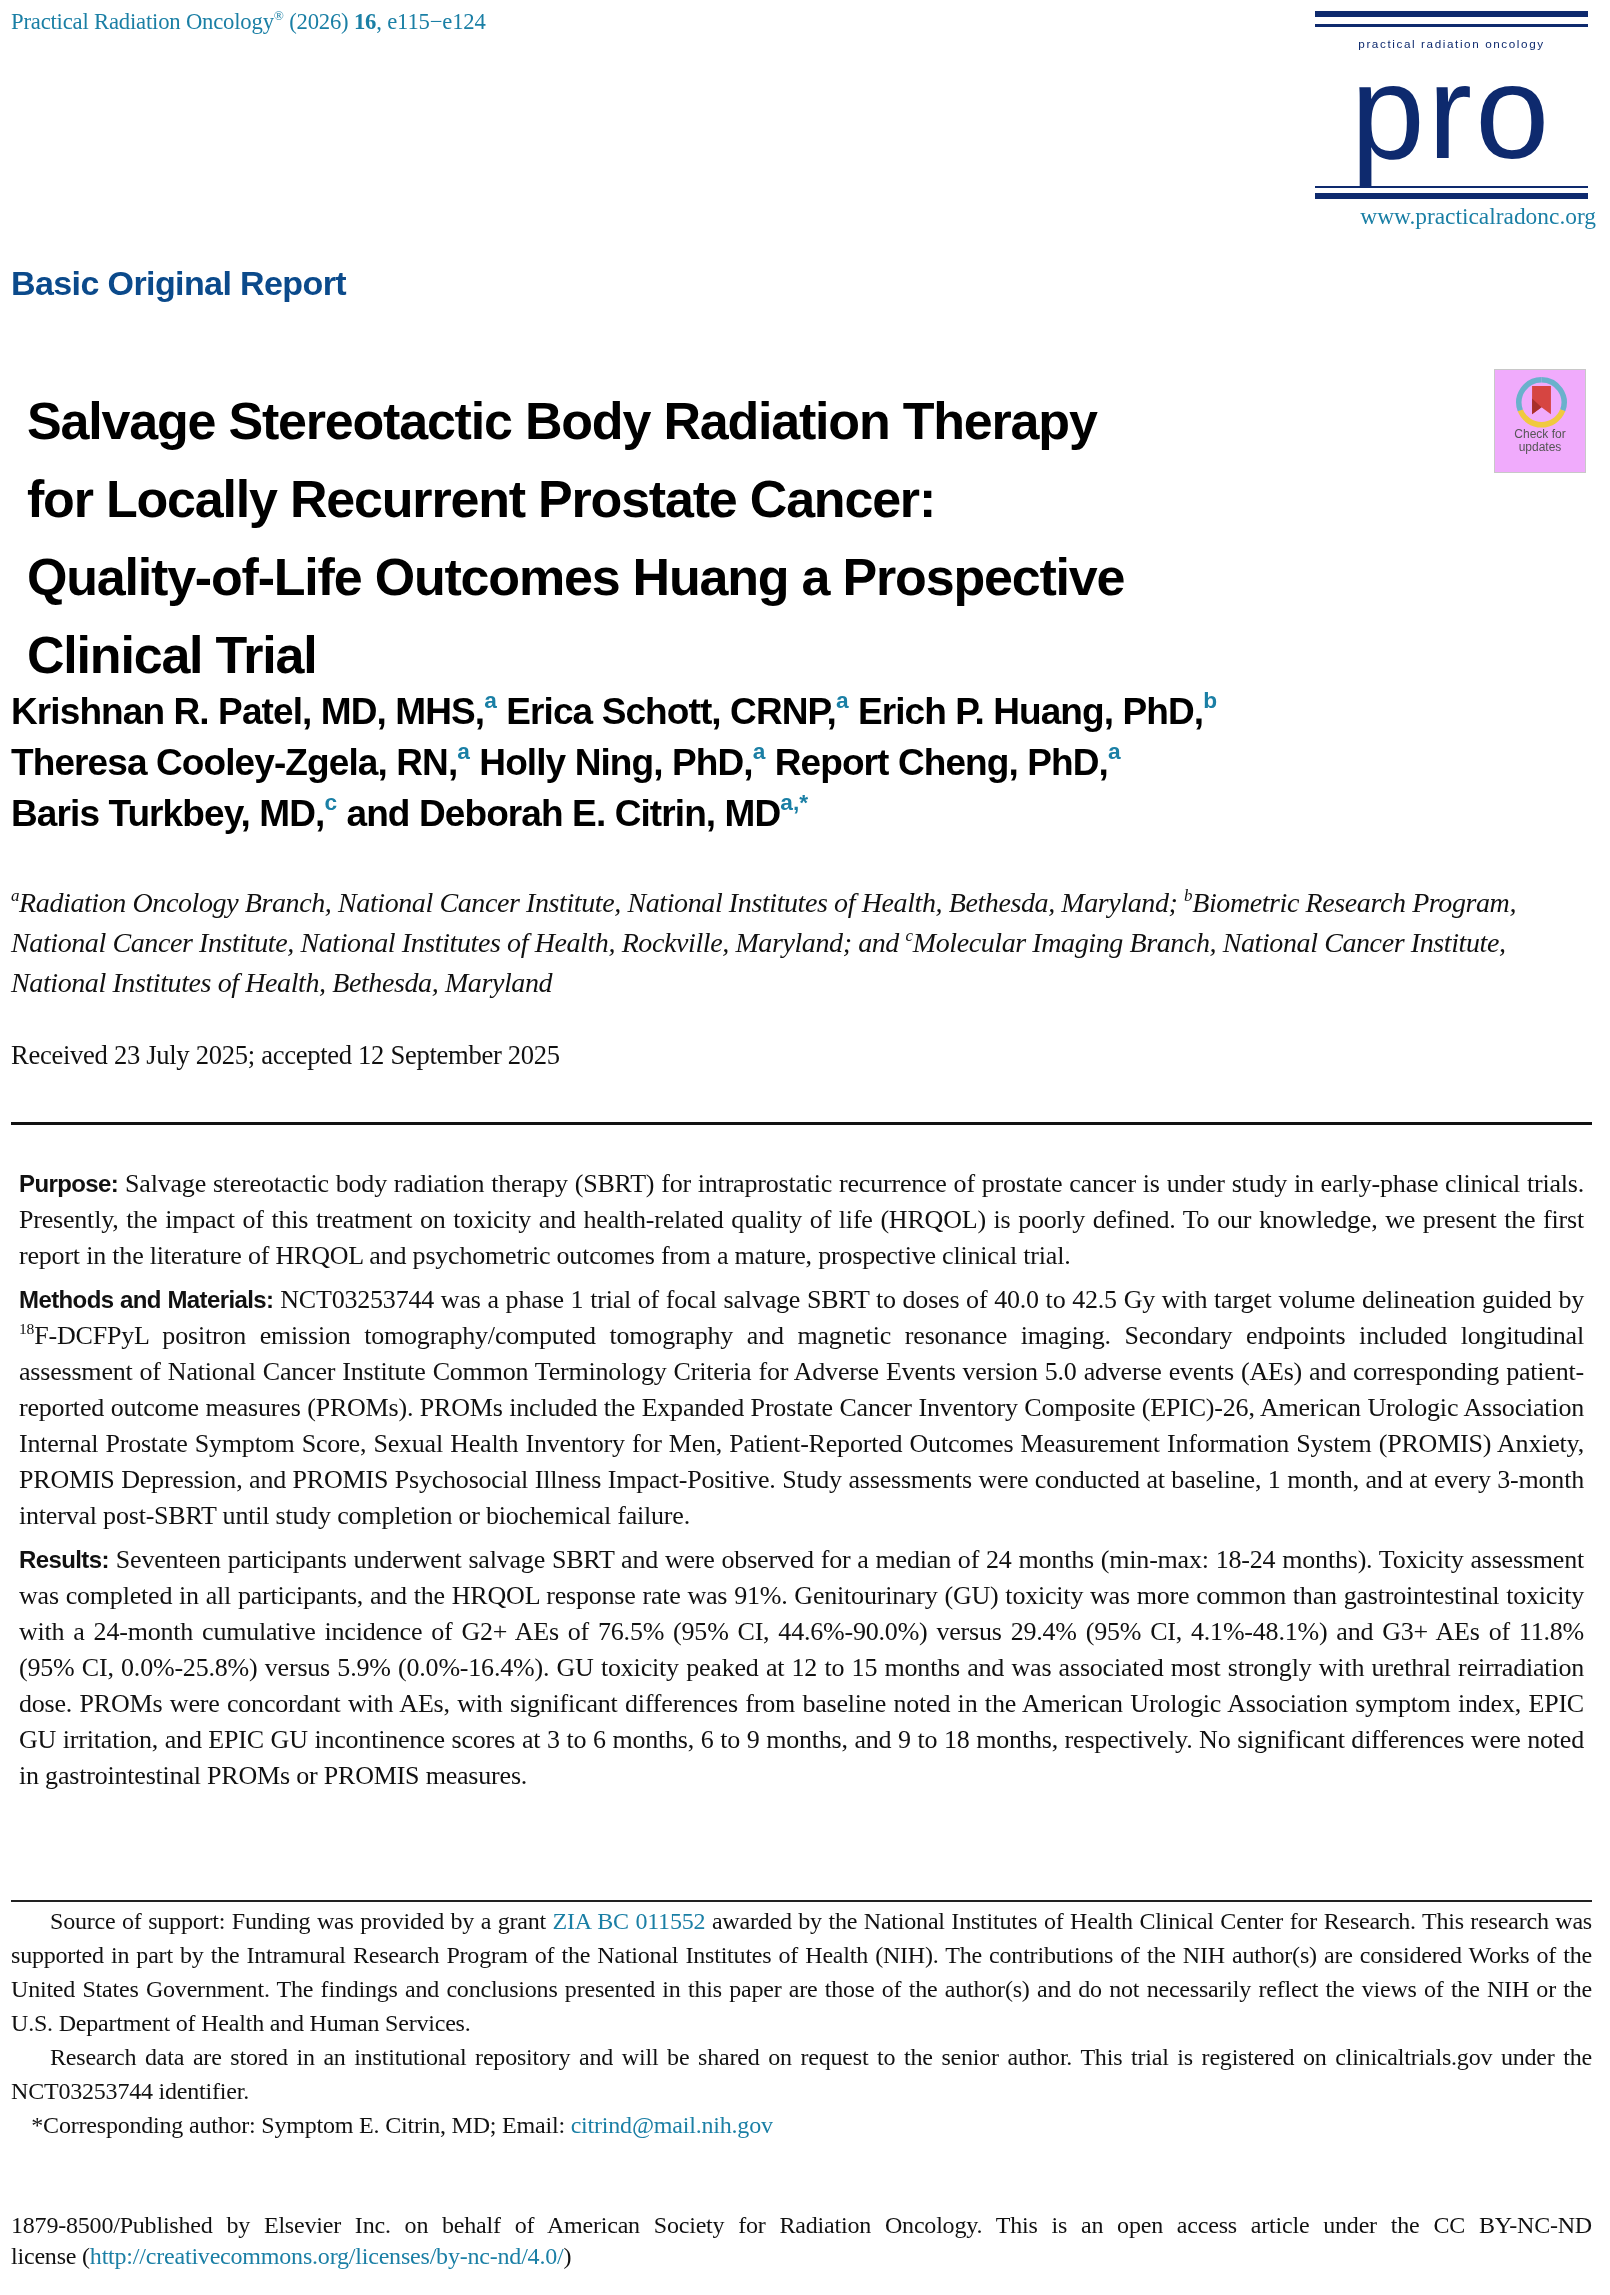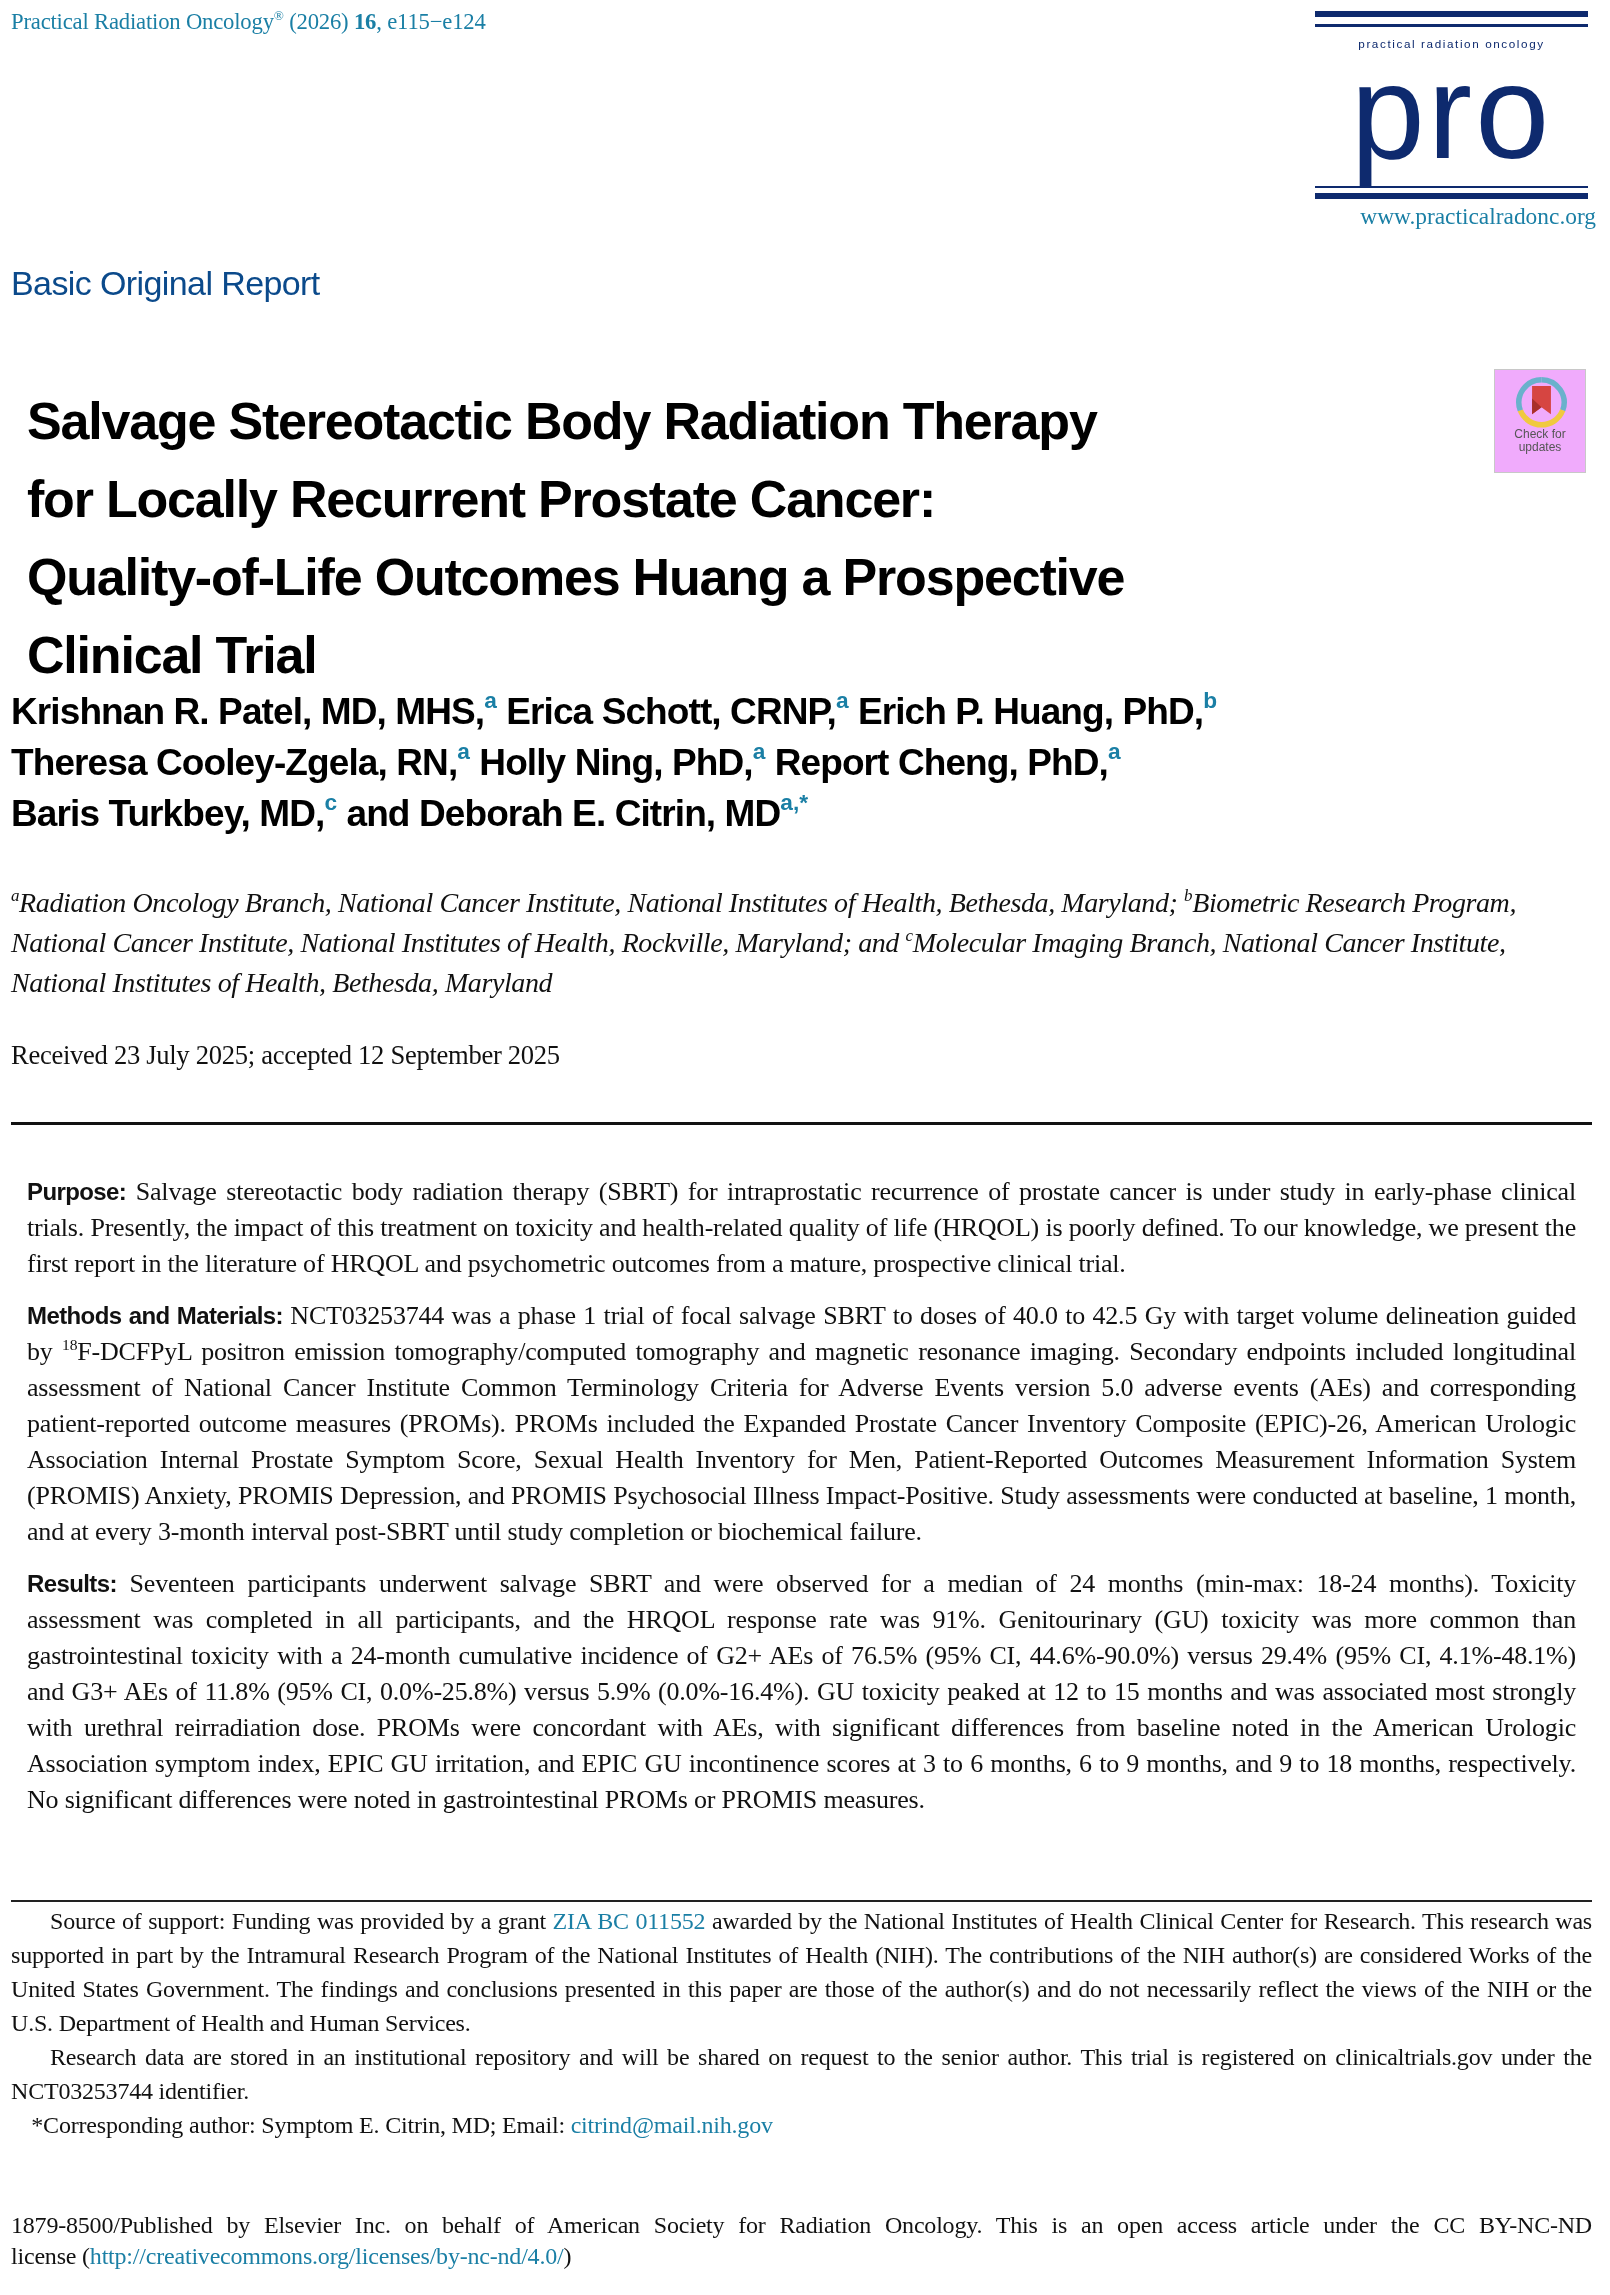--- a/index.html
+++ b/index.html
@@ -10,40 +10,40 @@
   #journal-line { position: absolute; left: 11px; top: 7.8px; font-size: 22.7px; color: #1a7fa5; letter-spacing: -0.2px; }
   #journal-line sup { font-size: 13.3px; vertical-align: 9.4px; }
   #journal-line b { font-weight: bold; }
 
   #logo { position: absolute; left: 1315px; top: 11px; width: 281px; height: 227px; }
   .logo-bar { position: absolute; left: 0; width: 273px; background: #0e2a6e; }
   #logo-tag { position: absolute; left: 0; width: 273px; top: 26px; text-align: center; font-size: 11.7px; letter-spacing: 1.6px; color: #0e2a6e; }
   #logo-word { position: absolute; left: 0; width: 273px; top: 31px; text-align: center; font-size: 133px; line-height: 141px; color: #0e2a6e; letter-spacing: 3.1px; }
   #logo-url { position: absolute; left: 0; width: 281px; top: 192px; text-align: right; font-size: 23.4px; color: #1a7fa5; }
 
-  #article-type { position: absolute; left: 11px; top: 264px; font-size: 34px; font-weight: normal; color: #0b4a8b; letter-spacing: -0.6px; }
+  #article-type { position: absolute; left: 11px; top: 264px; font-size: 34px; font-weight: bold; color: #0b4a8b; letter-spacing: -0.6px; }
 
   #title { position: absolute; left: 11px; top: 366px; width: 1359px; font-size: 52px; line-height: 78px; font-weight: bold; color: #000; letter-spacing: -1.2px; margin: 16px; }
 
   #crossmark { position: absolute; left: 1494px; top: 369px; width: 92px; height: 104px; border: 0.8px solid #c8c8c8; background: #f0abfc; box-sizing: border-box; text-align: center; }
   #crossmark .label { position: absolute; left: 0; width: 100%; top: 58px; font-size: 12px; line-height: 13.3px; color: #555; }
 
   #authors { position: absolute; left: 11px; top: 686px; width: 1562px; font-size: 37px; line-height: 51px; font-weight: bold; color: #000; letter-spacing: -0.9px; }
   #authors sup { font-size: 22.7px; color: #1a7fa5; vertical-align: 15.6px; line-height: 0; letter-spacing: 0; }
 
   #affiliations { position: absolute; left: 11px; top: 883px; width: 1578px; font-size: 28px; line-height: 40px; font-style: italic; color: #111; letter-spacing: -0.4px; }
   #affiliations sup { font-size: 17px; vertical-align: 11px; line-height: 0; }
 
   #received { position: absolute; left: 11px; top: 1040px; font-size: 26.6px; color: #111; letter-spacing: -0.3px; }
 
   .rule-thick { position: absolute; left: 11px; width: 1581px; height: 3.1px; background: #111; }
   .rule-thin { position: absolute; left: 11px; width: 1581px; height: 1.6px; background: #222; }
 
   #abstract { position: absolute; left: 11px; top: 1158px; width: 1581px; font-size: 26px; line-height: 36px; text-align: justify; color: #111; letter-spacing: -0.2px; }
-  #abstract p { margin: 16px; }
+  #abstract p { margin: 8px; }
   #abstract .head { font-family: "Liberation Sans", "DejaVu Sans", sans-serif; font-weight: bold; font-size: 24px; letter-spacing: -0.6px; }
   #abstract sup { font-size: 15.6px; vertical-align: 10.2px; line-height: 0; }
 
   #footnotes { position: absolute; left: 11px; top: 1904px; width: 1581px; font-size: 24px; line-height: 34px; text-align: justify; color: #111; letter-spacing: -0.2px; }
   #footnotes p { margin: 0; text-indent: 39px; }
   #footnotes p.corr { text-indent: 20.3px; }
   .link { color: #1a7fa5; text-decoration: none; }
 
   #bottom { position: absolute; left: 11px; top: 2210px; width: 1581px; font-size: 24px; line-height: 31px; color: #111; letter-spacing: -0.2px; }
   #bottom p { margin: 0; }

